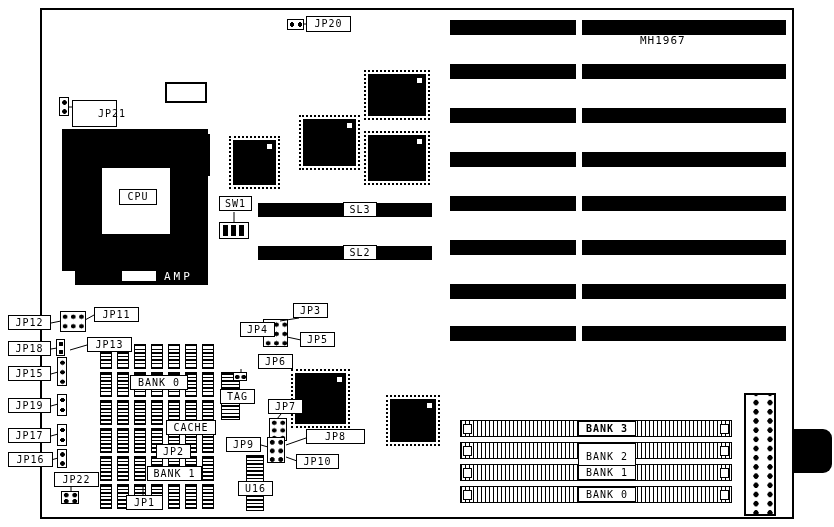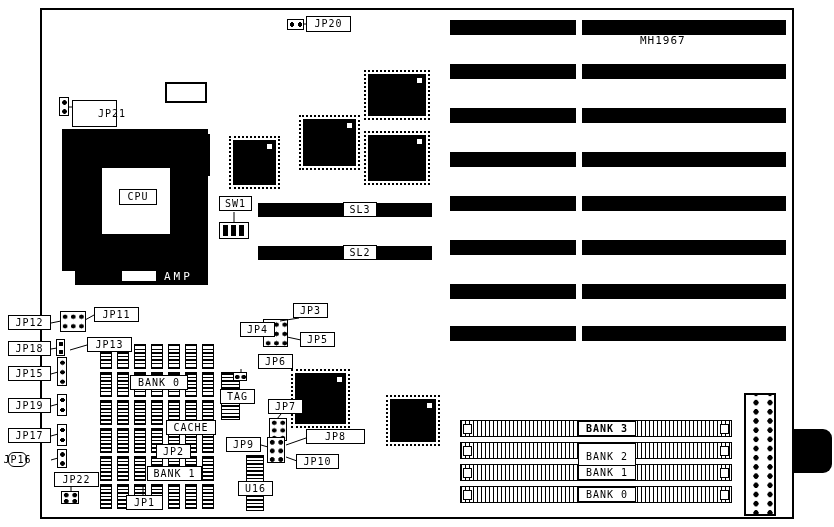--- a/index.html
+++ b/index.html
@@ -109,21 +109,21 @@
 
   <div class="lbl" style="left:8px; top:366px; width:43px; height:15px;">JP15</div>
   <div class="pins" style="left:57px; top:357px; width:10px; height:29px; background-size:9px 9.5px;"></div>
 
   <div class="lbl" style="left:8px; top:398px; width:43px; height:15px;">JP19</div>
   <div class="pins" style="left:57px; top:394px; width:10px; height:22px; background-size:9px 10px;"></div>
 
   <div class="lbl" style="left:8px; top:428px; width:43px; height:15px;">JP17</div>
   <div class="pins" style="left:57px; top:424px; width:10px; height:22px; background-size:9px 10px;"></div>
 
-  <div class="lbl" style="left:8px; top:452px; width:19px; height:15px;border-radius:6px;">JP16</div>
+  <div class="lbl" style="left:8px; top:452px; width:45px; height:15px;">JP16</div>
   <div class="pins" style="left:57px; top:449px; width:10px; height:19px; background-size:9px 9px;"></div>
 
   <div class="lbl" style="left:54px; top:472px; width:45px; height:15px;">JP22</div>
   <div class="pins" style="left:61px; top:491px; width:18px; height:13px; background-size:8.5px 6.2px;"></div>
 
   <div class="dram">
     <i class="dchip"></i>
       <i class="dchip"></i>
       <i class="dchip"></i>
       <i class="dchip"></i>

